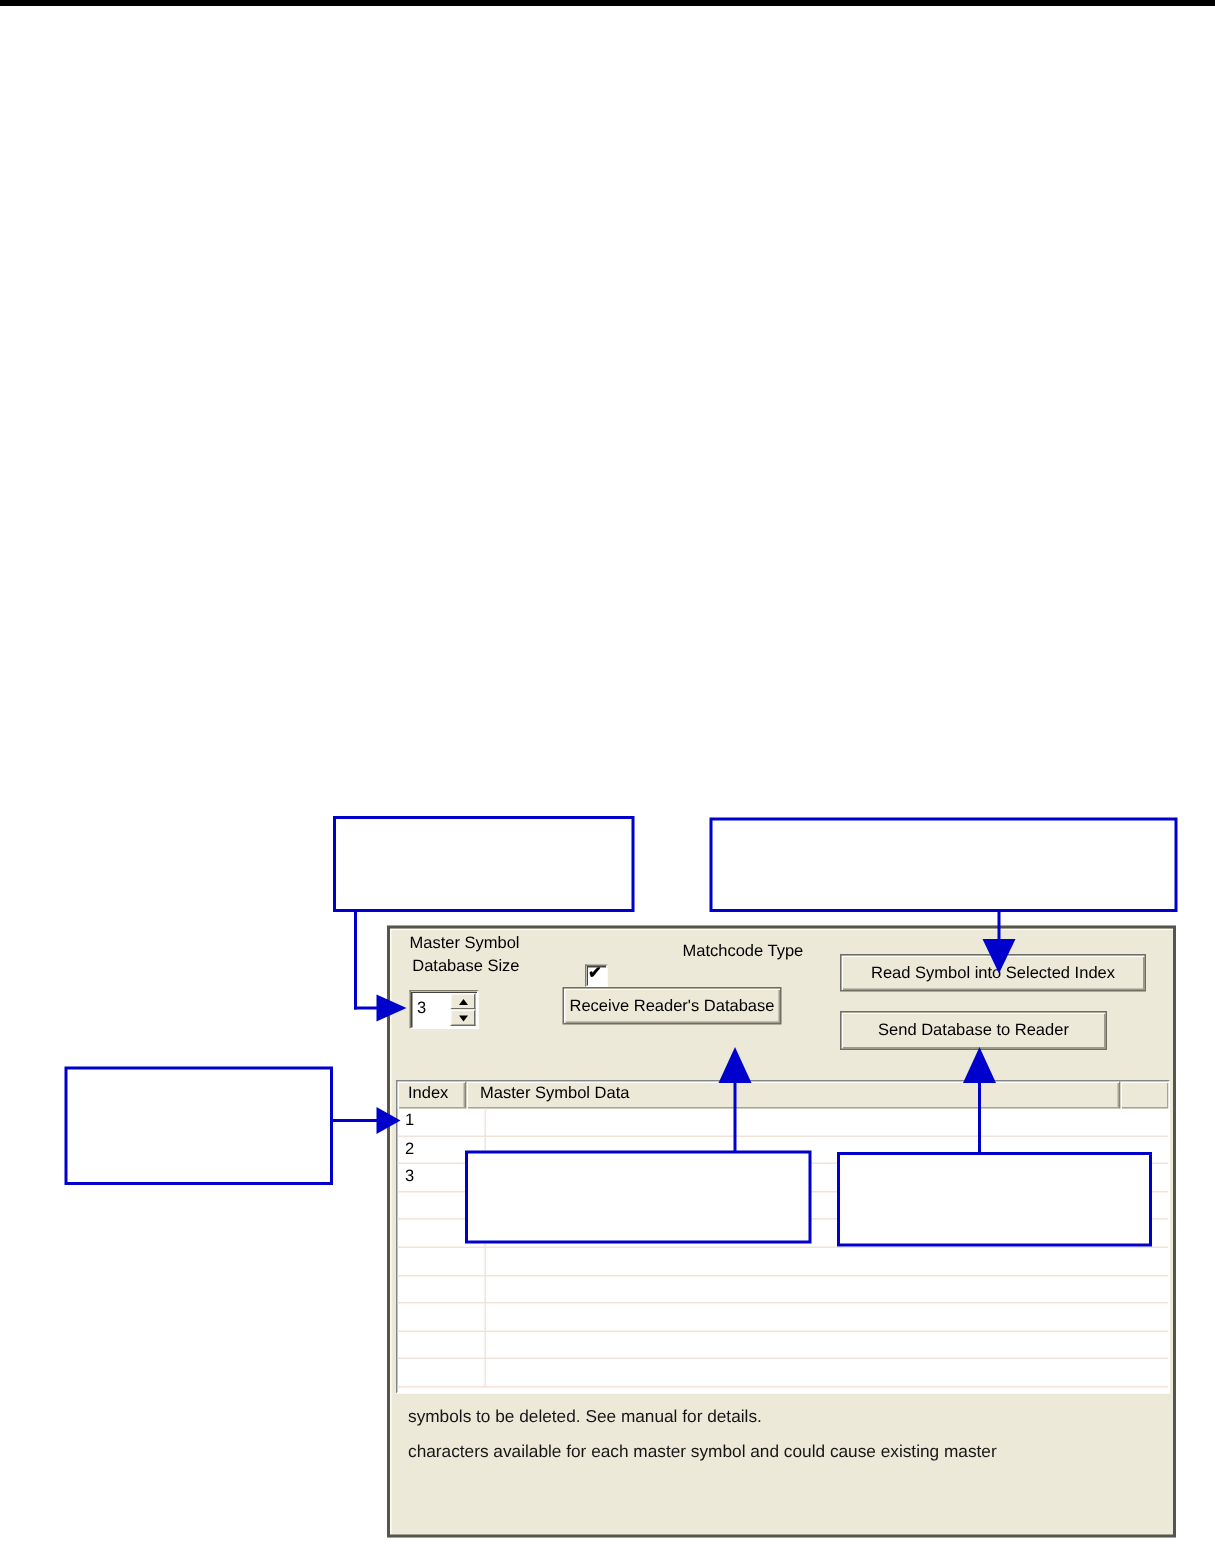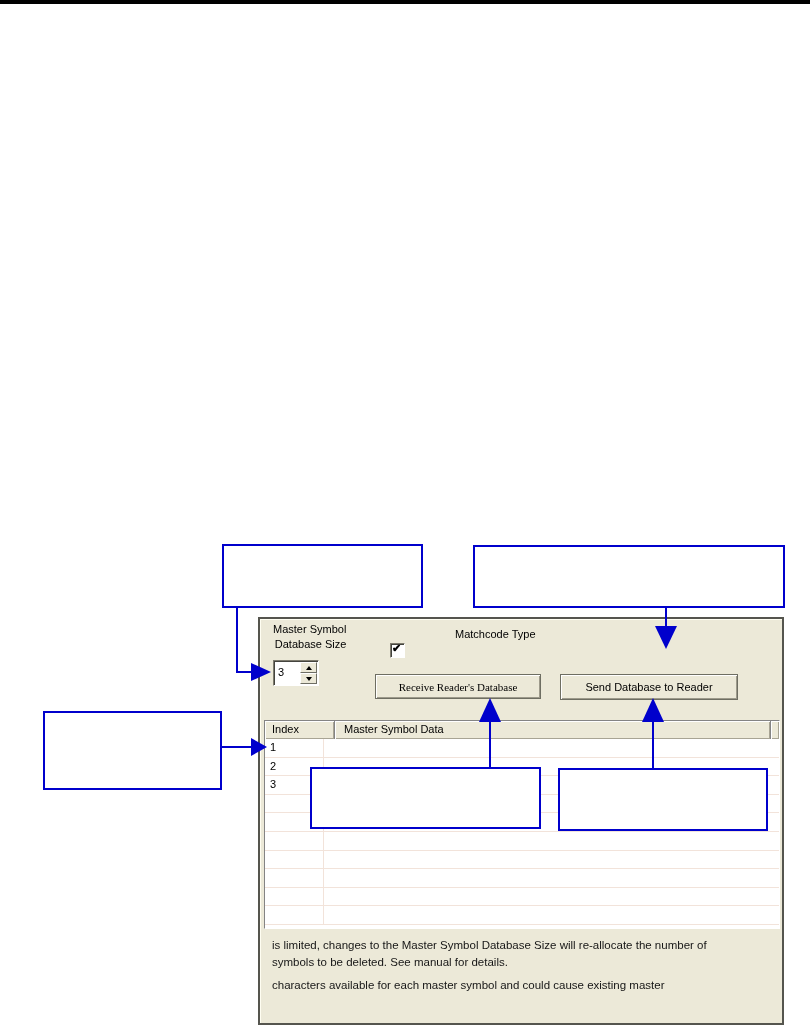--- a/index.html
+++ b/index.html
@@ -29,31 +29,31 @@
   .tri-up{width:0;height:0;border-left:3px solid transparent;border-right:3px solid transparent;
     border-bottom:4px solid #000;}
   .tri-down{width:0;height:0;border-left:3px solid transparent;border-right:3px solid transparent;
     border-top:4px solid #000;}
   
   .win-btn{position:absolute;background:#ece9d8;border:1px solid #6e6e62;
     box-shadow:inset 1px 1px 0 #ffffff, inset -1px -1px 0 #9d9a8b;
     font-size:11px;color:#000;display:flex;align-items:center;justify-content:center;
     box-sizing:border-box;font-family:"Liberation Sans", sans-serif;}
   #btn-read{left:300px;top:17px;width:204px;height:25px;}
-  #btn-receive{left:115px;top:55px;width:166px;height:25px;font-family:Liberation Serif, serif;}
+  #btn-receive{left:115px;top:39px;width:146px;height:25px;}
   #btn-send{left:300px;top:55px;width:178px;height:26px;}
 
   
   #table{position:absolute;left:4px;top:101px;width:516px;height:209px;background:#fff;
     border:1px solid;border-color:#848484 #fff #fff #848484;box-sizing:border-box;overflow:hidden;}
   #table-header{display:flex;height:18px;}
   .hcell{background:#ece9d8;border-right:1px solid #848484;
     box-shadow:inset 1px 1px 0 #fff, inset -1px -1px 0 #a8a494;
     font-size:11px;color:#000;padding:2px 0 0 7px;box-sizing:border-box;}
-  .hcell.c0{width:70px;}
+  .hcell.c0{width:46px;}
   .hcell.c1{width:436px;padding-left:9px;}
   .hcell.c2{flex:1;border-right:none;}
   #table-body{position:relative;}
   .trow{height:18.6px;border-bottom:1px solid #f2e3da;box-sizing:border-box;
     font-size:11px;color:#000;padding:2px 0 0 5px;}
   #col-divider{position:absolute;left:58px;top:0;bottom:0;width:1px;background:#f2e3da;}
 
   
   #caution{position:absolute;left:12px;top:318px;width:508px;font-size:11.5px;color:#161616;}
   .caution-line{line-height:17px;}
@@ -91,20 +91,21 @@
           <span class="tri-down"></span>
         </div>
       </div>
     </div>
 
     <div id="matchcode-box">
       <span class="check">✔</span>
     </div>
     <div id="matchcode-label" class="dlg-text">Matchcode Type</div>
 
+    <div id="btn-read" class="win-btn">Read Symbol into Selected Index</div>
     <div id="btn-receive" class="win-btn">Receive Reader's Database</div>
     <div id="btn-send" class="win-btn">Send Database to Reader</div>
 
     <div id="table">
       <div id="table-header">
         <div class="hcell c0">Index</div>
         <div class="hcell c1">Master Symbol Data</div>
         <div class="hcell c2"></div>
       </div>
       <div id="table-body">
@@ -116,21 +117,20 @@
           <div class="trow"></div>
           <div class="trow"></div>
           <div class="trow"></div>
           <div class="trow"></div>
           <div class="trow"></div>
           <div class="trow"></div>
         </div>
     </div>
 
     <div id="caution">
-        <div class="caution-line">is limited, changes to the Master Symbol Database Size will re-allocate the number of</div>
         <div class="caution-line">symbols to be deleted. See manual for details.</div>
         <div class="caution-line para-gap">characters available for each master symbol and could cause existing master</div>
       </div>
   </div>
 
   <div id="callout-database-size" class="callout"></div>
   <div id="callout-read-symbol" class="callout"></div>
   <div id="callout-index" class="callout"></div>
   <div id="callout-receive" class="callout"></div>
   <div id="callout-send" class="callout"></div>

